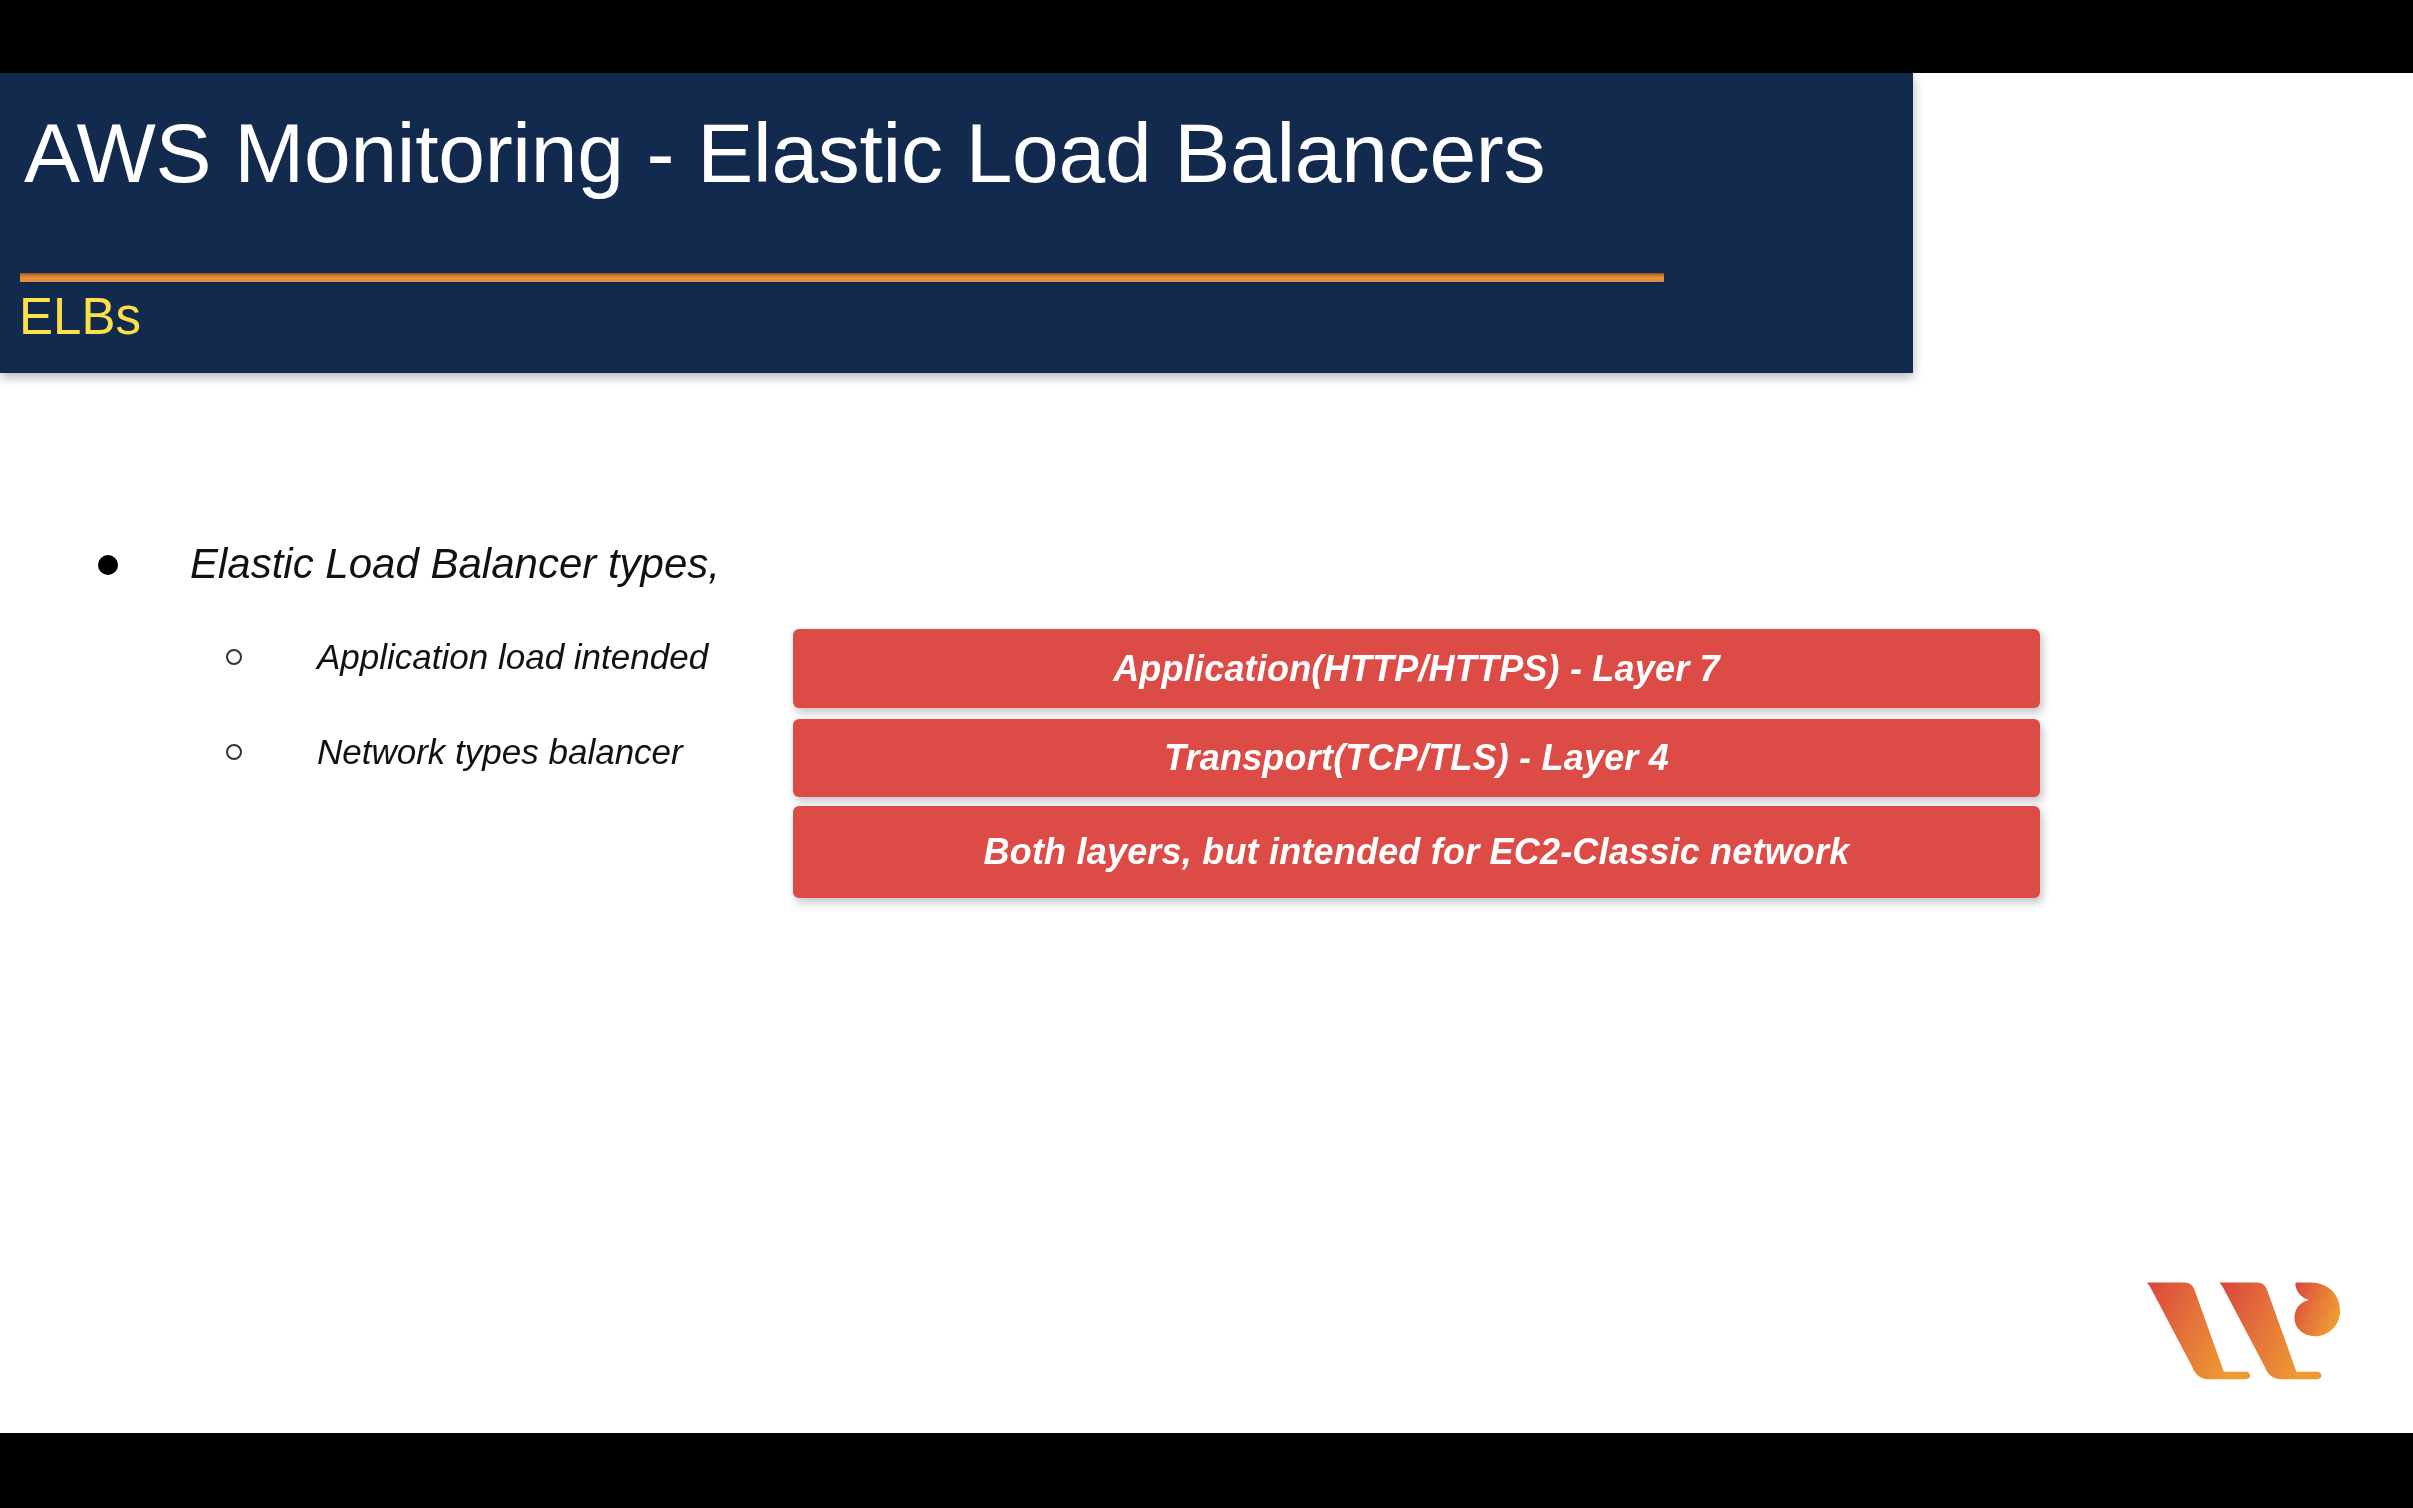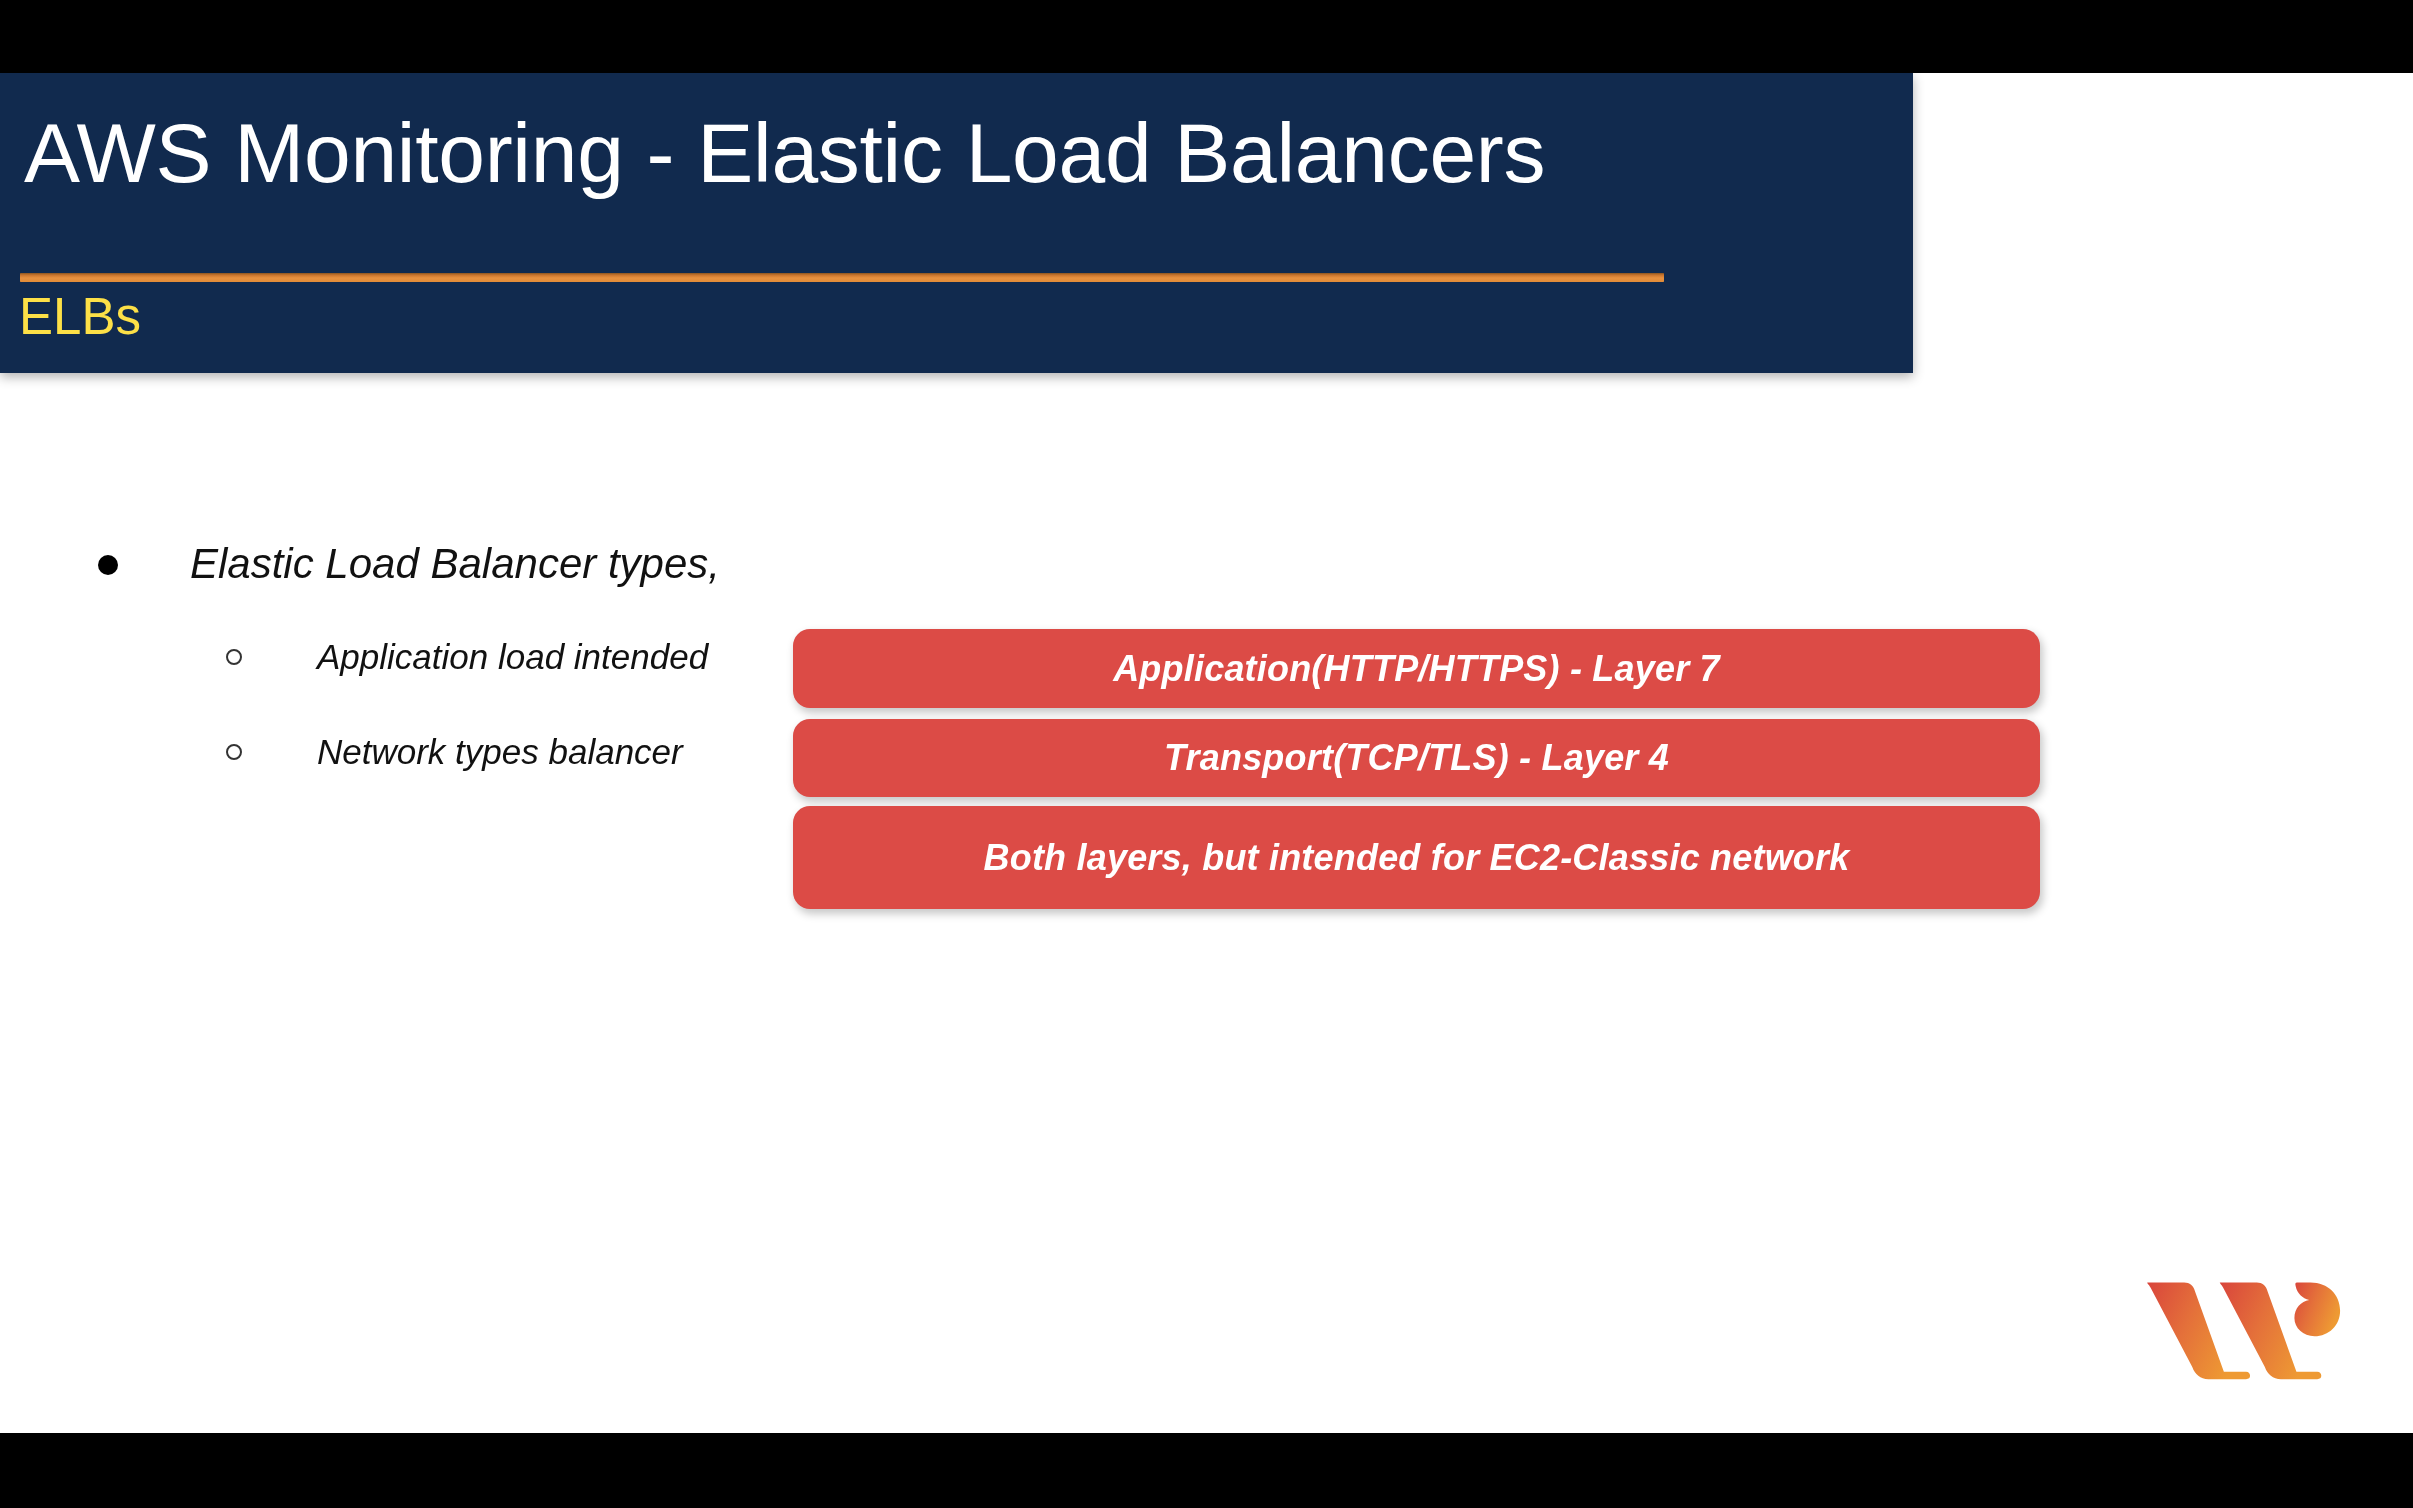--- a/index.html
+++ b/index.html
@@ -150,38 +150,38 @@
   #sub-item-0 { top: 265px; }
   #sub-item-1 { top: 360px; }
   #sub-item-2 { top: 457px; }
 
   
   .callout {
     position: absolute;
     left: 793px;
     width: 1247px;
     background: #DC4B46;
-    border-radius: 17px;
+    border-radius: 6px;
     box-shadow: 2.7px 4.7px 8.8px rgba(0,0,0,0.22);
     display: flex;
     align-items: center;
     justify-content: center;
     box-sizing: border-box;
   }
   .callout .callout-label {
     font-size: 36px;
     font-weight: 700;
     color: #ffffff;
     letter-spacing: 0.2px;
     white-space: nowrap;
     text-align: center;
   }
   #callout-0 { top: 256px; height: 79px; }
   #callout-1 { top: 346px; height: 78px; }
-  #callout-2 { top: 433px; height: 103px; }
+  #callout-2 { top: 433px; height: 92px; }
 
   
   #brand-logo {
     position: absolute;
     left: 2141px;
     top: 900px;
     width: 202px;
     height: 129px;
   }
   #brand-logo svg { display: block; width: 100%; height: 100%; }

